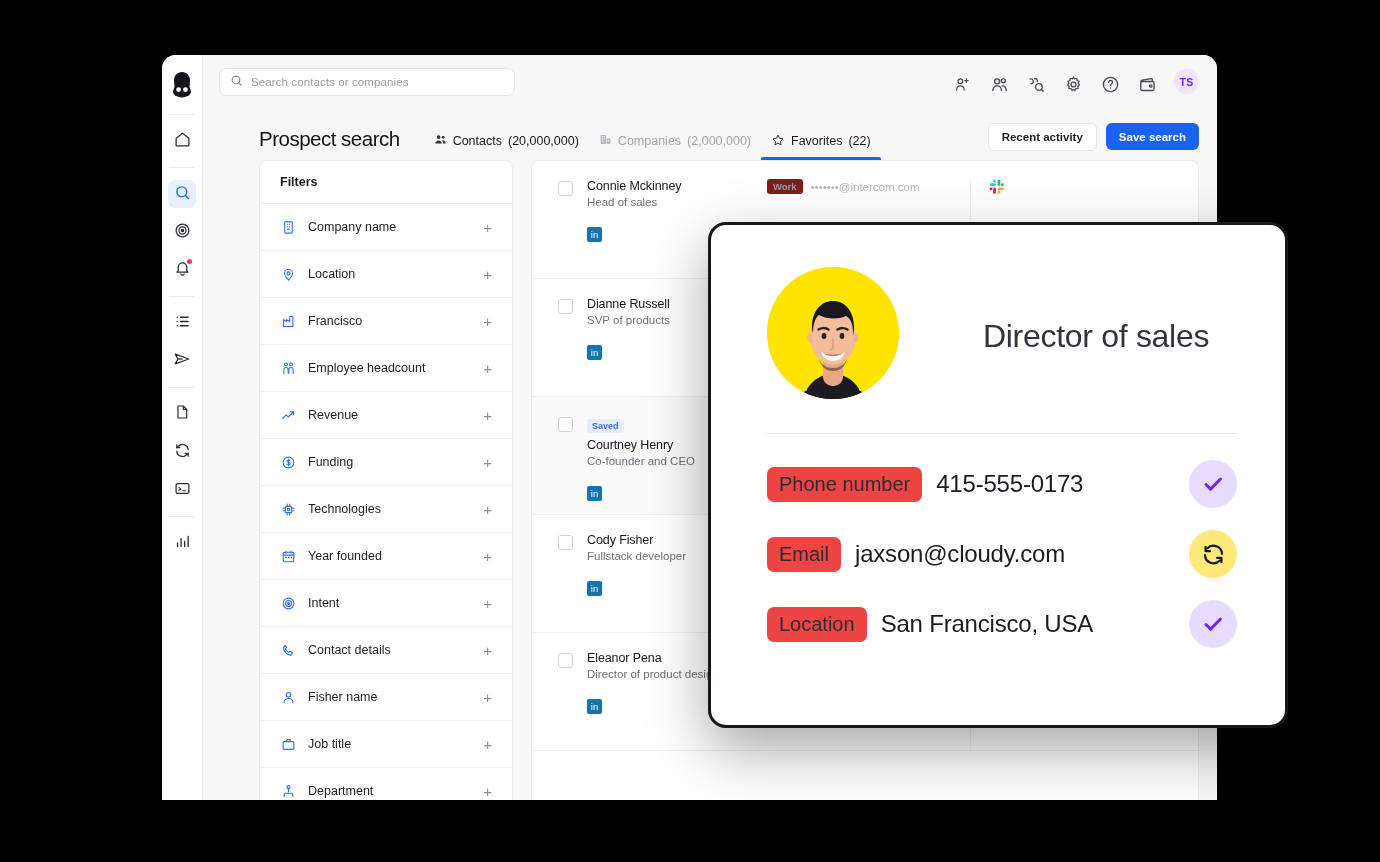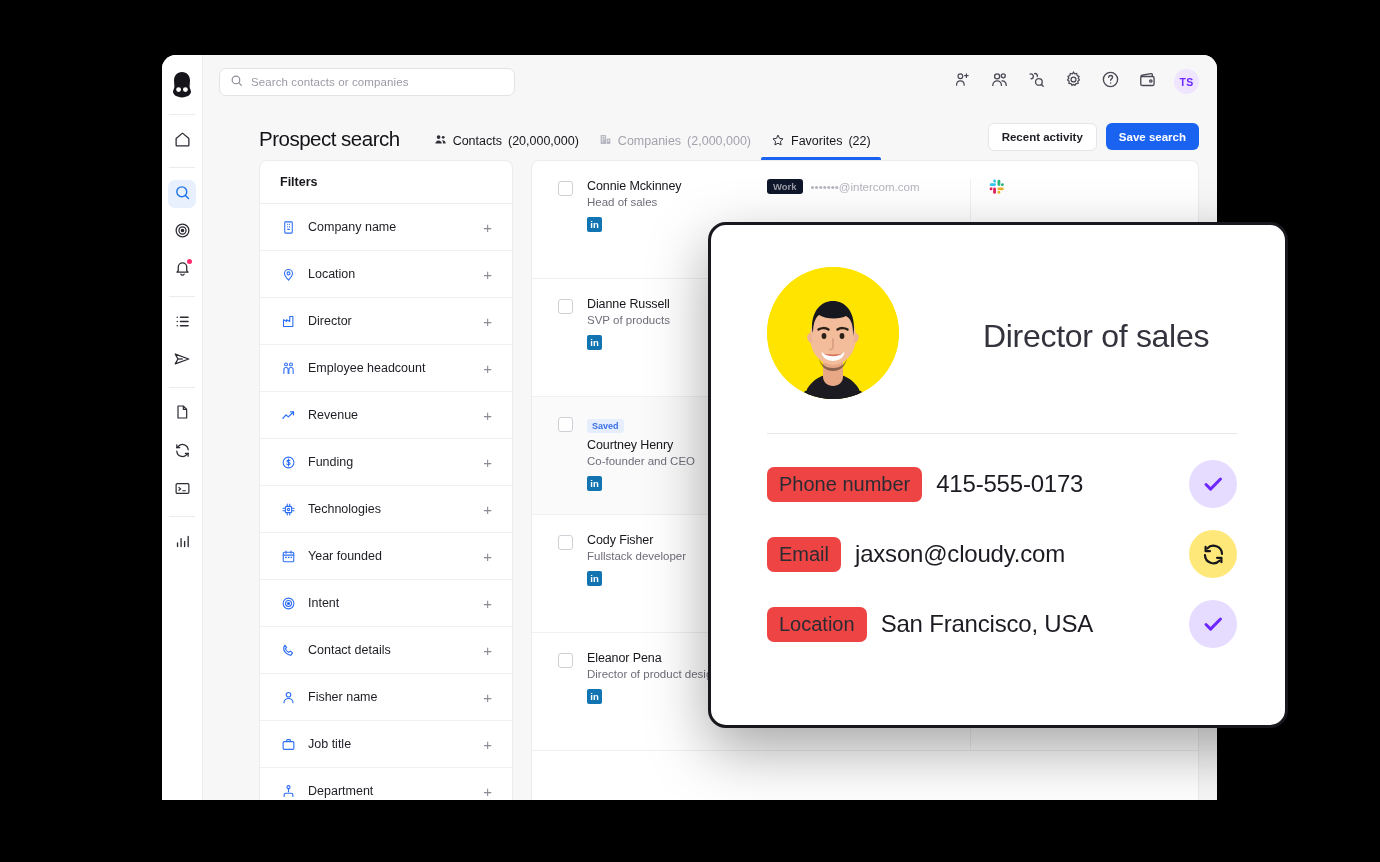--- a/index.html
+++ b/index.html
@@ -55,21 +55,21 @@
     flex: 0 0 53px;
   }
   .search-box {
     width: 296px; height: 28px;
     background: #ffffff; border: 1px solid #e2e2e7;
     border-radius: 7px;
     display: flex; align-items: center; gap: 8px;
     padding: 0 10px;
   }
   .search-box .ph { font-size: 11.5px; color: #9a9aa5; letter-spacing: .1px; }
-  .topbar-icons { margin-left: auto; display: flex; align-items: flex-start; gap: 17px; }
+  .topbar-icons { margin-left: auto; display: flex; align-items: flex-end; gap: 17px; }
   .ticon { width: 20px; height: 20px; color: #4a4a55; display:flex;align-items:center;justify-content:center; }
   .avatar {
     width: 25px; height: 25px; border-radius: 50%;
     background: #efe5ff; color: #6d28ff;
     font-size: 10.5px; font-weight: 700;
     display: flex; align-items: center; justify-content: center;
     letter-spacing: .3px;
   }
 
   
@@ -152,27 +152,27 @@
   .c-main { flex: 0 0 180px; }
   .saved-badge {
     display: inline-block; background: #e6edfd; color: #3c6fe8;
     font-size: 9px; font-weight: 700; border-radius: 3px;
     padding: 2px 5px; margin-bottom: 5px;
   }
   .c-name { font-size: 12.5px; font-weight: 400; color: #16161c; letter-spacing: -.1px; }
   .c-title { font-size: 11.5px; color: #6e6e7a; margin-top: 3px; }
   .li-icon {
     width: 15px; height: 15px; background: #1275b1; border-radius: 2px;
-    margin-top: 9px; display: flex; align-items: center; justify-content: center;
-    color: #fff; font-size: 9.5px; font-weight: 700; font-family: "Liberation Sans", sans-serif;
+    margin-top: 19px; display: flex; align-items: center; justify-content: center;
+    color: #fff; font-size: 9.5px; font-weight: 400; font-family: "Liberation Sans", sans-serif;
   }
   .c-mid { flex: 1; padding-right: 10px; min-width: 0; }
   .meta-line { display: flex; align-items: center; gap: 8px; margin-bottom: 8px; }
   .meta-tag {
-    background: #0f172a; color: #9b9ba6; font-size: 9.5px;
+    background: #7f1d1d; color: #9b9ba6; font-size: 9.5px;
     border-radius: 3px; padding: 2px 6px; font-weight: 600;
   }
   .meta-val { font-size: 11.5px; color: #b4b4bd; white-space: nowrap; }
   .c-right {
     flex: 0 0 228px; border-left: 1px solid #f0f0f3; padding-left: 18px;
     font-size: 11.5px; color: #b0b0ba; line-height: 1.5;
   }
   .slack-ico { width: 16px; height: 16px; }
 
   
@@ -461,21 +461,21 @@
           <span class="filter-label">Location</span>
           <span class="filter-plus">+</span>
         </div>
 
         <div class="filter-row">
           <span class="filter-ico">
             <svg width="15" height="15" viewBox="0 0 24 24" fill="none" stroke="currentColor" stroke-width="1.7" stroke-linejoin="round">
                 <path d="M4 20V9l5 3V9l5 3V4h5v16z"></path>
               </svg>
           </span>
-          <span class="filter-label">Director</span>
+          <span class="filter-label">Francisco</span>
           <span class="filter-plus">+</span>
         </div>
 
         <div class="filter-row">
           <span class="filter-ico">
             <svg width="15" height="15" viewBox="0 0 24 24" fill="none" stroke="currentColor" stroke-width="1.7" stroke-linecap="round">
                 <circle cx="8" cy="5.4" r="2.3"></circle>
                 <circle cx="16" cy="5.4" r="2.3"></circle>
                 <path d="M4.6 20v-6.4c0-1.8 1.5-3.2 3.4-3.2s3.4 1.4 3.4 3.2V20"></path>
                 <path d="M12.6 20v-6.4c0-1.8 1.5-3.2 3.4-3.2s3.4 1.4 3.4 3.2V20"></path>

